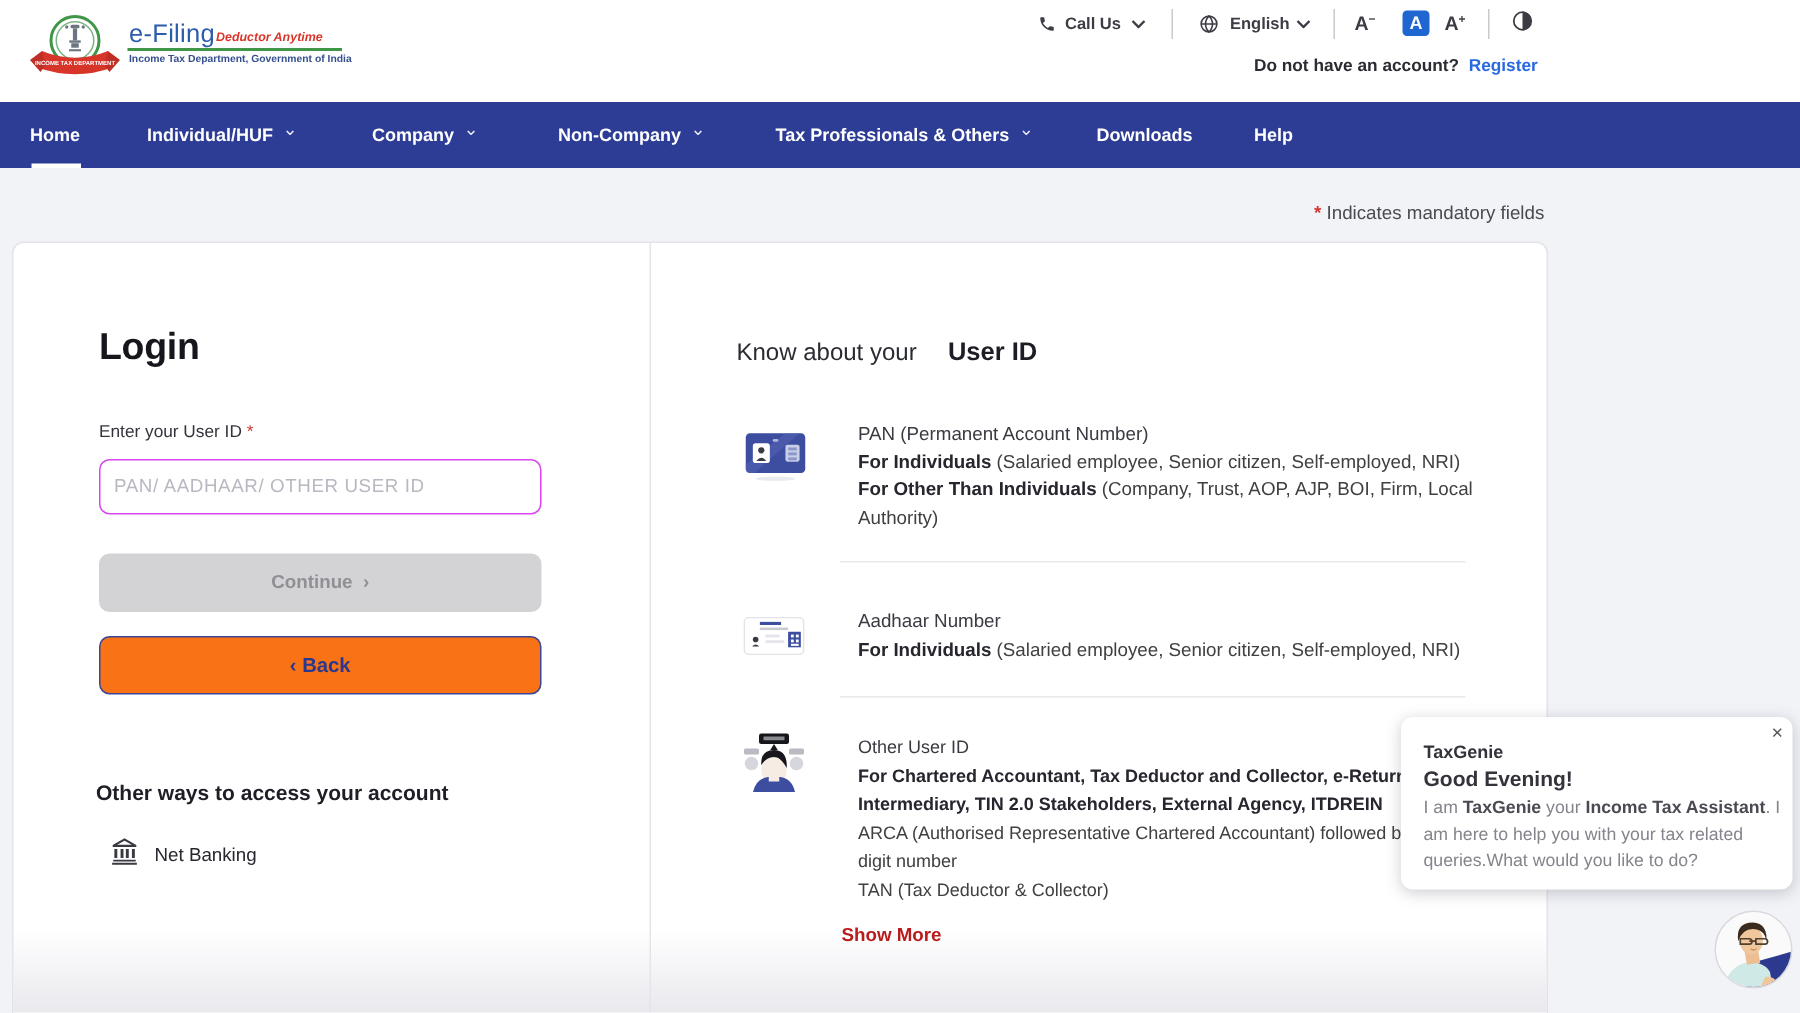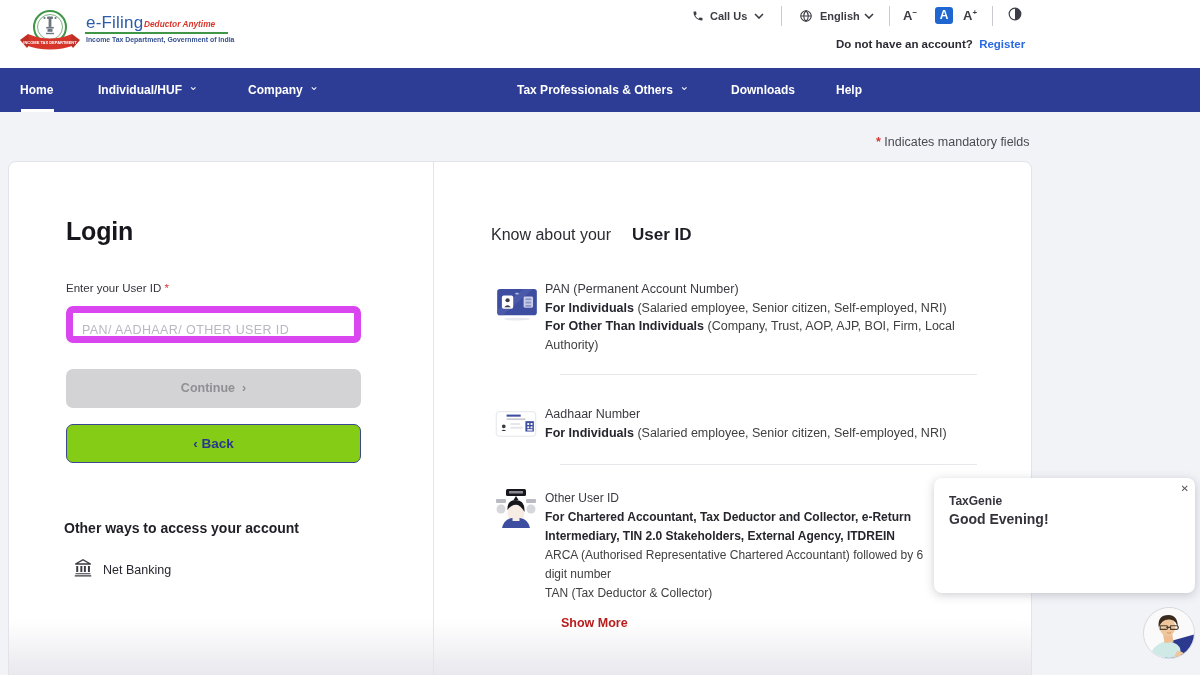--- a/index.html
+++ b/index.html
@@ -10,29 +10,29 @@
 .navchev { display:inline-block; font-size:12px; font-weight:normal; opacity:.9; margin-left:3px; transform:translateY(-4px); }
 .homeline { position:absolute; left:21px; top:41px; width:33px; height:3px; background:#ffffff; }
 .mand { position:absolute; top:135px; left:876px; font-size:12.5px; color:#4a4a52; }
 .mand .star { color:#d03a30; font-weight:bold; }
 .card { position:absolute; left:8px; top:161px; width:1024px; height:520px; background:#ffffff; border:1px solid #e3e4ea; border-radius:8px 8px 0 0; }
 .vdiv { position:absolute; left:433px; top:162px; width:1px; height:513px; background:#e4e5ea; }
 
 .login-title { position:absolute; left:66px; top:217px; font-size:25px; font-weight:bold; color:#16161c; letter-spacing:-0.2px; }
 .label { position:absolute; left:66px; top:282px; font-size:11.5px; color:#33333b;text-align:right; }
 .label .star { color:#d03a30; }
-.input { position:absolute; left:66px; top:306px; width:295px; height:37px; border:7px solid #d946ef; border-radius:7px; background:#fff; line-height:35px; padding-left:9px; color:#b7b8c1; font-size:12.5px; letter-spacing:0.4px; }
+.input { position:absolute; left:66px; top:306px; width:295px; height:37px; border:1px solid #d946ef; border-radius:7px; background:#fff; line-height:35px; padding-left:9px; color:#b7b8c1; font-size:12.5px; letter-spacing:0.4px; }
 .btn-cont { position:absolute; left:66px; top:369px; width:295px; height:39px; background:#d3d3d5; border-radius:7px; text-align:center; line-height:39px; color:#8f8f95; font-size:12.5px; font-weight:bold; }
-.btn-back { position:absolute; left:66px; top:424px; width:295px; height:39px; background:#84cc16; border:1px solid #3b4694; border-radius:7px; text-align:center; line-height:37px; color:#2a3790; font-size:13.5px; font-weight:bold; }
+.btn-back { position:absolute; left:66px; top:424px; width:295px; height:39px; background:#f97316; border:1px solid #3b4694; border-radius:7px; text-align:center; line-height:37px; color:#2a3790; font-size:13.5px; font-weight:bold; }
 .other-ways { position:absolute; left:64px; top:520px; font-size:14px; font-weight:700; color:#1e1e26; }
 .netbank { position:absolute; left:103px; top:563px; font-size:12.5px; color:#26262e; }
 
 .know { position:absolute; left:491px; top:225px; font-size:16px; color:#2b2b33; }
 .know b { font-size:17px; color:#1d1d25; }
-.rowtext { position:absolute; left:545px; font-size:12.5px; color:#3a3a42; line-height:18.5px; width:460px; white-space:nowrap; }
+.rowtext { position:absolute; left:572px; font-size:12.5px; color:#3a3a42; line-height:18.5px; width:460px; white-space:nowrap; }
 .rowtext .g { color:#404040; }
 .rowtext b { color:#26262e; }
 .sep { position:absolute; left:560px; width:417px; height:1px; background:#e7e8ec; }
 .showmore { position:absolute; left:561px; top:616px; font-size:12.5px; font-weight:bold; color:#b91c1c; }
 
 .popup { position:absolute; left:934px; top:478px; width:261px; height:115px; background:#ffffff; border-radius:8px; box-shadow:0 2px 10px rgba(60,60,80,.25); }
 .popup .x { position:absolute; right:6px; top:5px; font-size:10px; color:#555; }
 .popup .t1 { position:absolute; left:15px; top:16px; font-size:12px; font-weight:bold; color:#33333b; }
 .popup .t2 { position:absolute; left:15px; top:33px; font-size:14px; font-weight:bold; color:#33333b; }
 .popup .body { position:absolute; left:15px; top:52px; width:242px; font-size:11.8px; line-height:17.5px; color:#84848d; white-space:nowrap; }
@@ -96,20 +96,21 @@
       <circle cx="12" cy="12" r="10" fill="none" stroke="#3c3c44" stroke-width="2"></circle>
       <path d="M12 2a10 10 0 0 1 0 20z" fill="#3c3c44"></path>
     </svg>
   <div class="register-line">Do not have an account? &nbsp;<a>Register</a></div>
 </div>
 
 <div class="nav">
   <div class="navitem" style="left:20px;">Home</div>
   <div class="navitem" style="left:98px;">Individual/HUF <span class="navchev">⌄</span></div>
   <div class="navitem" style="left:248px;">Company <span class="navchev">⌄</span></div>
+  <div class="navitem" style="left:372px;">Non-Company <span class="navchev">⌄</span></div>
   <div class="navitem" style="left:517px;">Tax Professionals &amp; Others <span class="navchev">⌄</span></div>
   <div class="navitem" style="left:731px;">Downloads</div>
   <div class="navitem" style="left:836px;">Help</div>
   <div class="homeline"></div>
 </div>
 
 <div class="mand"><span class="star">* </span>Indicates mandatory fields</div>
 
 <div class="card"></div>
 <div style="position:absolute;left:9px;top:620px;width:1022px;height:55px;background:linear-gradient(180deg, rgba(240,240,244,0) 0%, rgba(225,225,232,.75) 100%);"></div>
@@ -184,20 +185,21 @@
 Intermediary, TIN 2.0 Stakeholders, External Agency, ITDREIN</b><br>
 <span class="g">ARCA (Authorised Representative Chartered Accountant) followed by 6<br>
 digit number<br>
 TAN (Tax Deductor &amp; Collector)</span></div>
 <div class="showmore">Show More</div>
 
 <div class="popup">
   <div class="x">✕</div>
   <div class="t1">TaxGenie</div>
   <div class="t2">Good Evening!</div>
+  <div class="body">I am <b>TaxGenie</b> your <b>Income Tax Assistant</b>. I<br>am here to help you with your tax related<br>queries.What would you like to do?</div>
 </div>
 
 <div class="avatar">
   <svg width="52" height="52" viewBox="0 0 52 52">
     <circle cx="26" cy="26" r="26" fill="#fafafb"></circle>
     <path d="M27 33 L52 26 L52 52 L20 52 Z" fill="#2b3a8e"></path>
     <path d="M5 52 Q7 38 19 34 L28 34 Q34 36 36 40 L38 52 Z" fill="#cfe9e7"></path>
     <path d="M19 26 l9 -1 l1.5 9 l-9 1 z" fill="#edbd93"></path>
     <ellipse cx="23.5" cy="19" rx="7.8" ry="9.2" fill="#f0c79d"></ellipse>
     <path d="M14.8 19.5 Q13 7 24.5 7 Q35 7.5 33.5 21 Q33.5 12.5 26 11.5 Q18 10.5 14.8 19.5 Z" fill="#3a2b1e"></path>

